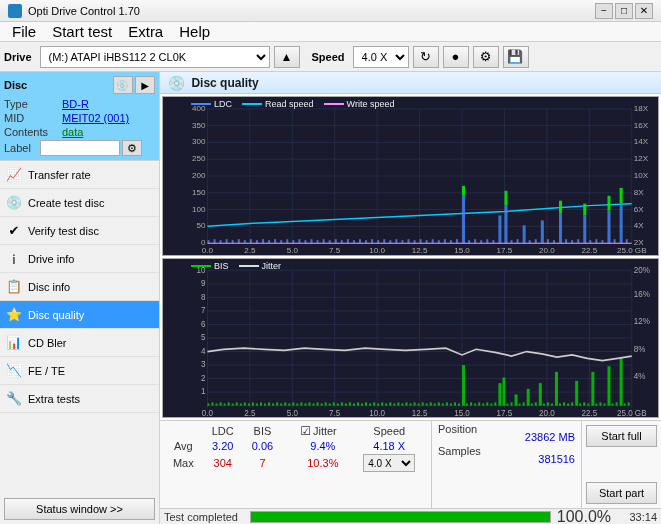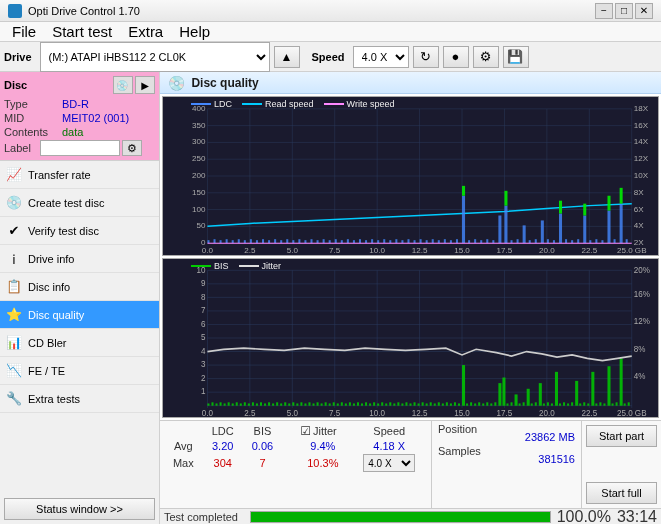--- a/index.html
+++ b/index.html
@@ -38,21 +38,21 @@
       background: #f0f0f0;
       height: 30px;
       display: flex;
       align-items: center;
       padding: 2px 4px;
       border-bottom: 1px solid #d0d0d0;
       gap: 4px;
     }
     .drive-label { font-size: 11px; font-weight: bold; margin-right: 4px; }
     .drive-select {
-      height: 30px;
+      height: 22px;
       font-size: 11px;
       border: 1px solid #aaa;
       background: white;
       padding: 0 4px;
       width: 230px;
     }
     .toolbar-btn {
       height: 22px;
       width: 26px;
       background: linear-gradient(to bottom, #f8f8f8, #e0e0e0);
@@ -88,37 +88,37 @@
     .sidebar {
       width: 160px;
       background: #f0f0f0;
       border-right: 1px solid #d0d0d0;
       display: flex;
       flex-direction: column;
     }
 
     
     .disc-info-panel {
-      background: #f9a8d4;
+      background: #7dd3fc;
       border-bottom: 1px solid #d0d0d0;
       padding: 4px;
     }
     .disc-info-header {
       display: flex;
       align-items: center;
       justify-content: space-between;
       margin-bottom: 4px;
     }
     .disc-label { font-weight: bold; font-size: 11px; }
     .disc-icons { display: flex; gap: 2px; }
     .disc-icon-btn { width: 20px; height: 18px; background: #e0e0e0; border: 1px solid #aaa; display: flex; align-items: center; justify-content: center; font-size: 10px; cursor: pointer; }
 
     .info-row { display: flex; margin-bottom: 2px; font-size: 11px; }
     .info-key { color: #333; width: 58px; }
-    .info-val { color: #0000cc; }
+    .info-val { color: #0000cc; text-decoration: underline; }
     .info-val.green { color: #007700; }
 
     .label-row { display: flex; align-items: center; margin-top: 2px; }
     .label-key { color: #333; font-size: 11px; width: 36px; }
     .label-input { width: 80px; height: 16px; border: 1px solid #aaa; font-size: 10px; }
     .label-browse { width: 20px; height: 16px; background: #e0e0e0; border: 1px solid #aaa; display: flex; align-items: center; justify-content: center; font-size: 11px; cursor: pointer; margin-left: 2px; }
 
     
     .nav-items { display: flex; flex-direction: column; }
     .nav-item {
@@ -258,21 +258,21 @@
       flex: 1;
       height: 12px;
       background: #e0e0e0;
       border: 1px solid #aaa;
     }
     .progress-bar-fill {
       height: 100%;
       background: #00b000;
     }
     .progress-pct { font-size: 16px; color: #333; min-width: 40px; text-align: right; }
-    .progress-time { font-size: 16px; color: #333; min-width: 40px; text-align: right; }
+    .progress-time { font-size: 11px; color: #333; min-width: 40px; text-align: right; }
   </style>
 </head>
 <body>
 
 <div class="title-bar">
   <div class="title-bar-left">
     <span class="title-icon"></span>
     <span class="title-text">Opti Drive Control 1.70</span>
   </div>
   <div class="title-bar-controls">
@@ -799,22 +799,22 @@
           <span class="stats-right-key">Position</span>
           <span class="stats-right-val">23862 MB</span>
         </div>
         <div class="stats-right-row">
           <span class="stats-right-key">Samples</span>
           <span class="stats-right-val">381516</span>
         </div>
       </div>
 
       <div class="action-btns">
+        <div class="action-btn">Start full</div>
         <div class="action-btn">Start part</div>
-        <div class="action-btn">Start full</div>
       </div>
     </div>
 
     <div class="progress-area">
       <span class="progress-text">Test completed</span>
       <div class="progress-bar-bg">
         <div class="progress-bar-fill" style="width:100%"></div>
       </div>
       <span class="progress-pct">100.0%</span>
       <span class="progress-time">33:14</span>

